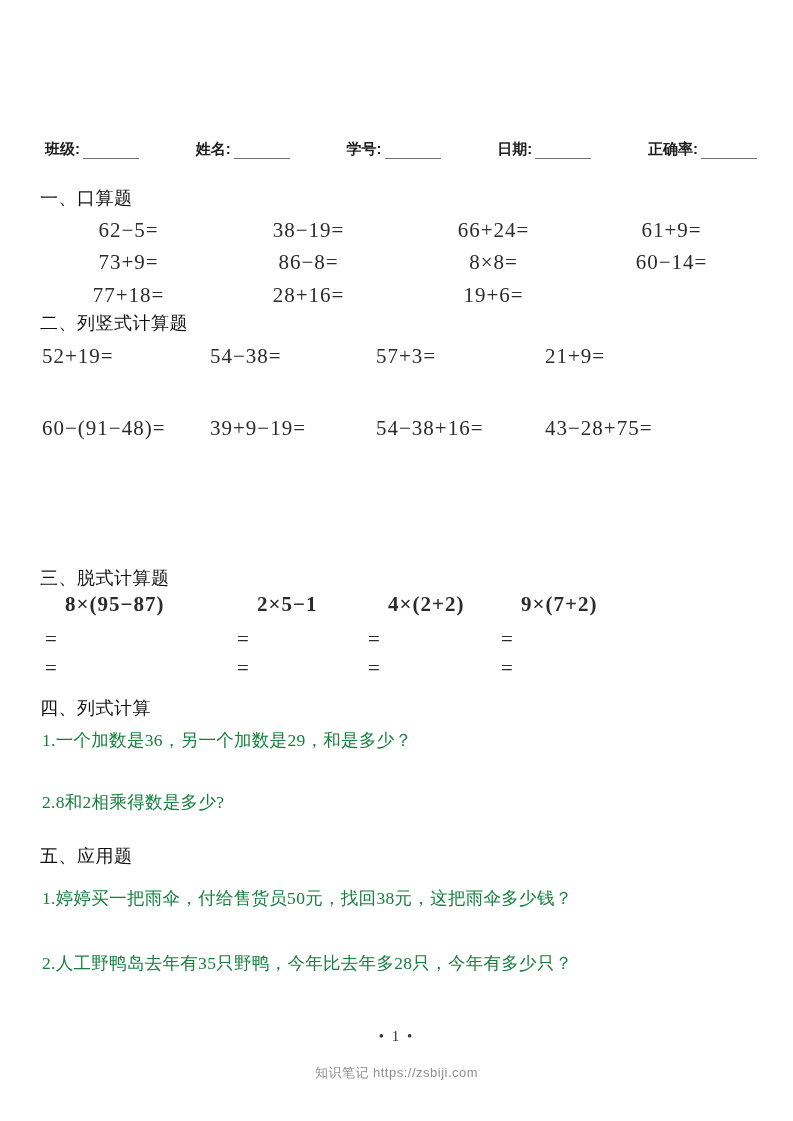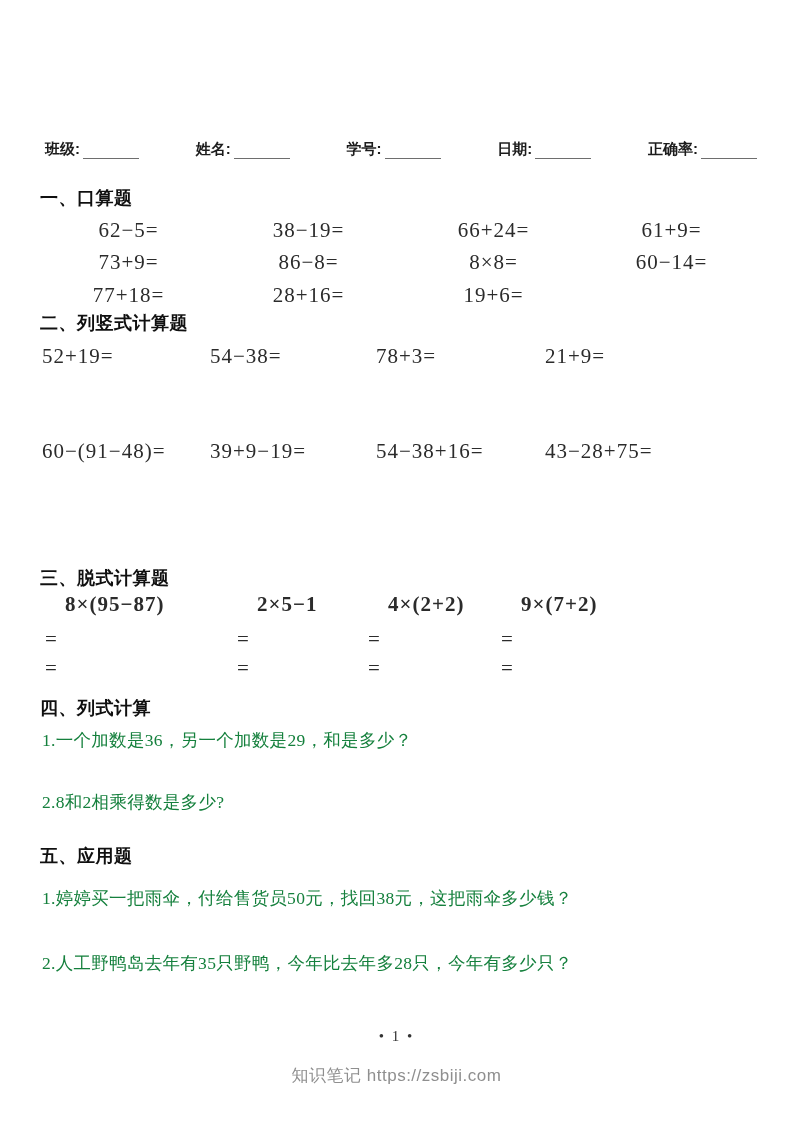--- a/index.html
+++ b/index.html
@@ -31,41 +31,41 @@
   }
   .field{display:flex;align-items:flex-end;}
   .blank-line{
     display:inline-block;width:56px;height:15px;
     border-bottom:1.5px solid #6e6e6e;margin-left:3px;
   }
   
   .sec-h{
     position:absolute;left:40px;margin:0;
     font-family:"Liberation Sans","DejaVu Sans",sans-serif;
-    font-size:18px;font-weight:700;color:#101010;
+    font-size:18px;font-weight:400;color:#101010;
     letter-spacing:0.5px;white-space:nowrap;
   }
   .h-oral{top:186px;}
   .h-vert{top:311px;}
   .h-step{top:566px;}
   .h-expr{top:696px;}
   .h-word{top:844px;}
   
   .math{font-family:"Liberation Serif","DejaVu Serif",serif;font-size:21px;color:#2b2b2b;letter-spacing:1px;white-space:nowrap;}
   
   .oral-grid{
     position:absolute;top:214px;left:42px;width:716px;
     display:grid;grid-template-columns:173px 187px 183px 1fr;
     grid-auto-rows:32.5px;align-items:center;text-align:center;
   }
   
   .vert-grid{
     position:absolute;top:340px;left:42px;width:716px;
     display:grid;grid-template-columns:168px 166px 169px 1fr;
-    grid-auto-rows:32px;row-gap:63px;align-items:center;
+    grid-auto-rows:32px;row-gap:40px;align-items:center;
   }
   
   .steps{position:absolute;top:592px;left:0;width:100%;height:110px;}
   .step-col{position:absolute;top:0;}
   .step-col.c1{left:45px;width:190px;}
   .step-col.c2{left:237px;width:128px;}
   .step-col.c3{left:368px;width:160px;}
   .step-col.c4{left:501px;width:170px;}
   .step-expr{padding-left:20px;height:33px;font-weight:bold;}
   .step-eq{height:28.5px;line-height:28.5px;}
@@ -80,21 +80,21 @@
   .q52{top:951px;}
   
   .pagenum{
     position:absolute;top:1028px;left:0;width:100%;
     text-align:center;font-size:15px;color:#333333;letter-spacing:2px;
   }
   .watermark{
     position:absolute;top:1064px;left:0;width:100%;
     text-align:center;
     font-family:"Liberation Sans","DejaVu Sans",sans-serif;
-    font-size:17px;color:#8f8f8f;letter-spacing:0.5px;
+    font-size:13px;color:#8f8f8f;letter-spacing:0.5px;
   }
 </style>
 </head>
 <body>
 
 <div class="page">
 
 
   <div class="fields">
     <div class="field">
@@ -131,21 +131,21 @@
     <span class="math">60−14=</span>
     <span class="math">77+18=</span>
     <span class="math">28+16=</span>
     <span class="math">19+6=</span>
   </div>
 
   <h2 class="sec-h h-vert">二、列竖式计算题</h2>
   <div class="vert-grid">
     <span class="math">52+19=</span>
     <span class="math">54−38=</span>
-    <span class="math">78+3=</span>
+    <span class="math">57+3=</span>
     <span class="math">21+9=</span>
     <span class="math">60−(91−48)=</span>
     <span class="math">39+9−19=</span>
     <span class="math">54−38+16=</span>
     <span class="math">43−28+75=</span>
   </div>
 
   <h2 class="sec-h h-step">三、脱式计算题</h2>
   <div class="steps">
     <div class="step-col c1">

